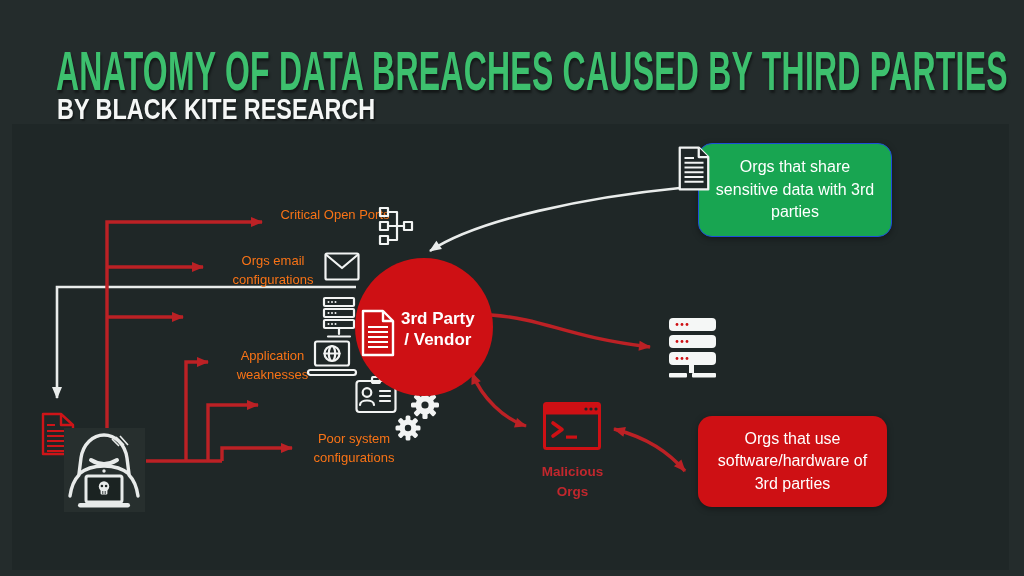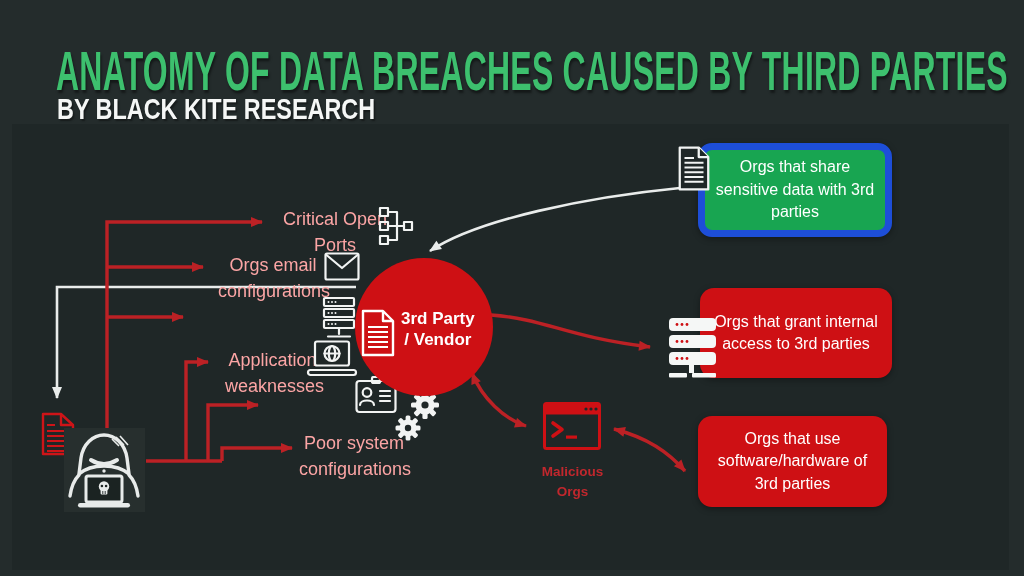--- a/index.html
+++ b/index.html
@@ -11,28 +11,28 @@
   html,body{background:#111;}
   .stage{position:relative;width:1024px;height:576px;background:var(--bg-outer);
     font-family:"Liberation Sans", sans-serif; overflow:hidden;}
   .panel{position:absolute;left:12px;top:124px;width:997px;height:446px;background:var(--bg-panel);}
   .abs{position:absolute;}
   .title{left:56px;top:38px;color:var(--title-green);font-weight:bold;font-size:56px;
     white-space:nowrap;transform:scaleX(0.57);transform-origin:left top;letter-spacing:.5px;
     text-shadow:2px 3px 3px rgba(0,0,0,.45);}
   .subtitle{left:57px;top:92px;color:#F5F7F6;font-weight:bold;font-size:30px;white-space:nowrap;
     transform:scaleX(0.78);transform-origin:left top;text-shadow:2px 2px 2px rgba(0,0,0,.4);}
-  .vec-label{color:#fca5a5;font-size:18px;font-weight:500;text-align:center;line-height:1.45;}
+  .vec-label{color:#f97316;font-size:13px;font-weight:500;text-align:center;line-height:1.45;}
   .circle{left:355px;top:258px;width:138px;height:138px;border-radius:50%;background:var(--red);
     display:flex;align-items:center;}
   .circle .doc{margin-top:11px;}
   .circle-label{color:#fff;font-weight:bold;font-size:17px;line-height:1.25;text-align:center;}
   .outcome{border-radius:14px;color:#fff;font-size:16px;line-height:1.4;display:flex;
     align-items:center;justify-content:center;text-align:center;box-shadow:0 2px 6px rgba(0,0,0,.35);}
-  .outcome.green{background:var(--box-green);border:7px solid #1d4ed8;}
+  .outcome.green{background:var(--box-green);border:1px solid #1d4ed8;}
   .outcome.red{background:var(--red);}
   .outcome .inner{display:block;}
   .malicious-label{color:var(--malicious-red);font-weight:bold;font-size:13.5px;line-height:1.5;
     text-align:center;}
   svg{display:block;}
   .icon-stroke{stroke:var(--white);fill:none;stroke-width:2.2;stroke-linecap:round;stroke-linejoin:round;}
 </style>
 </head>
 <body>
 
@@ -228,23 +228,20 @@
     <span class="inner" style="width:172px">Orgs that share sensitive data with 3rd parties</span>
   </div>
   <div class="abs" style="left:675px;top:145px">
     <svg width="38" height="47" viewBox="0 0 40 48">
       <path d="M5,2 H25 L35,12 V46 H5 Z" fill="#1F2727" stroke="#F2F4F3" stroke-width="2.4" stroke-linejoin="round"></path>
       <path d="M25,2 V12 H35" fill="#1F2727" stroke="#F2F4F3" stroke-width="2.4" stroke-linejoin="round"></path>
       <path d="M10,13 H20 M10,18 H30 M10,23 H30 M10,28 H30 M10,33 H30 M10,38 H30" stroke="#F2F4F3" stroke-width="2.2"></path>
     </svg>
   </div>
 
-  <div class="abs outcome red" style="left:700px;top:288px;width:192px;height:90px">
-    <span class="inner" style="width:168px">Orgs that grant internal access to 3rd parties</span>
-  </div>
   <div class="abs" style="left:667px;top:318px">
     <svg width="52" height="62" viewBox="0 0 52 62">
       <g fill="#F5F7F6">
         <rect x="2" y="0" width="47" height="13" rx="4"></rect>
         <rect x="2" y="17" width="47" height="13" rx="4"></rect>
         <rect x="2" y="34" width="47" height="13" rx="4"></rect>
         <rect x="22" y="47" width="5" height="8"></rect>
         <rect x="2" y="55" width="18" height="4.5" rx="1"></rect>
         <rect x="25" y="55" width="24" height="4.5" rx="1"></rect>
       </g>

